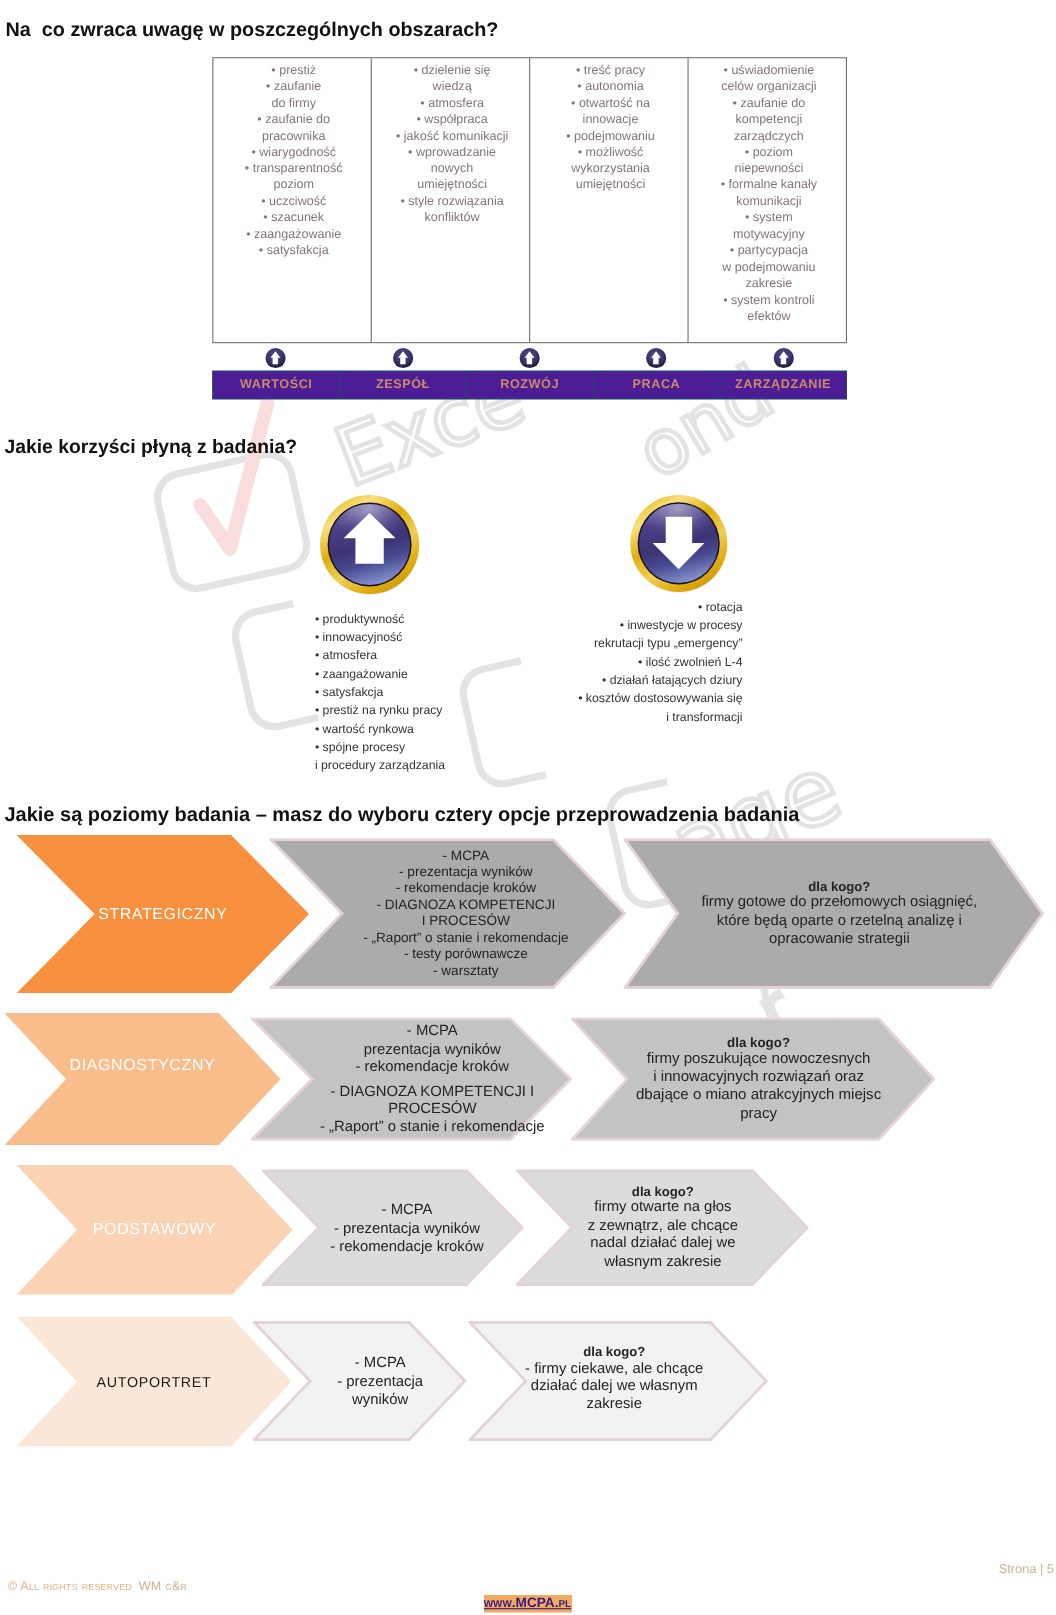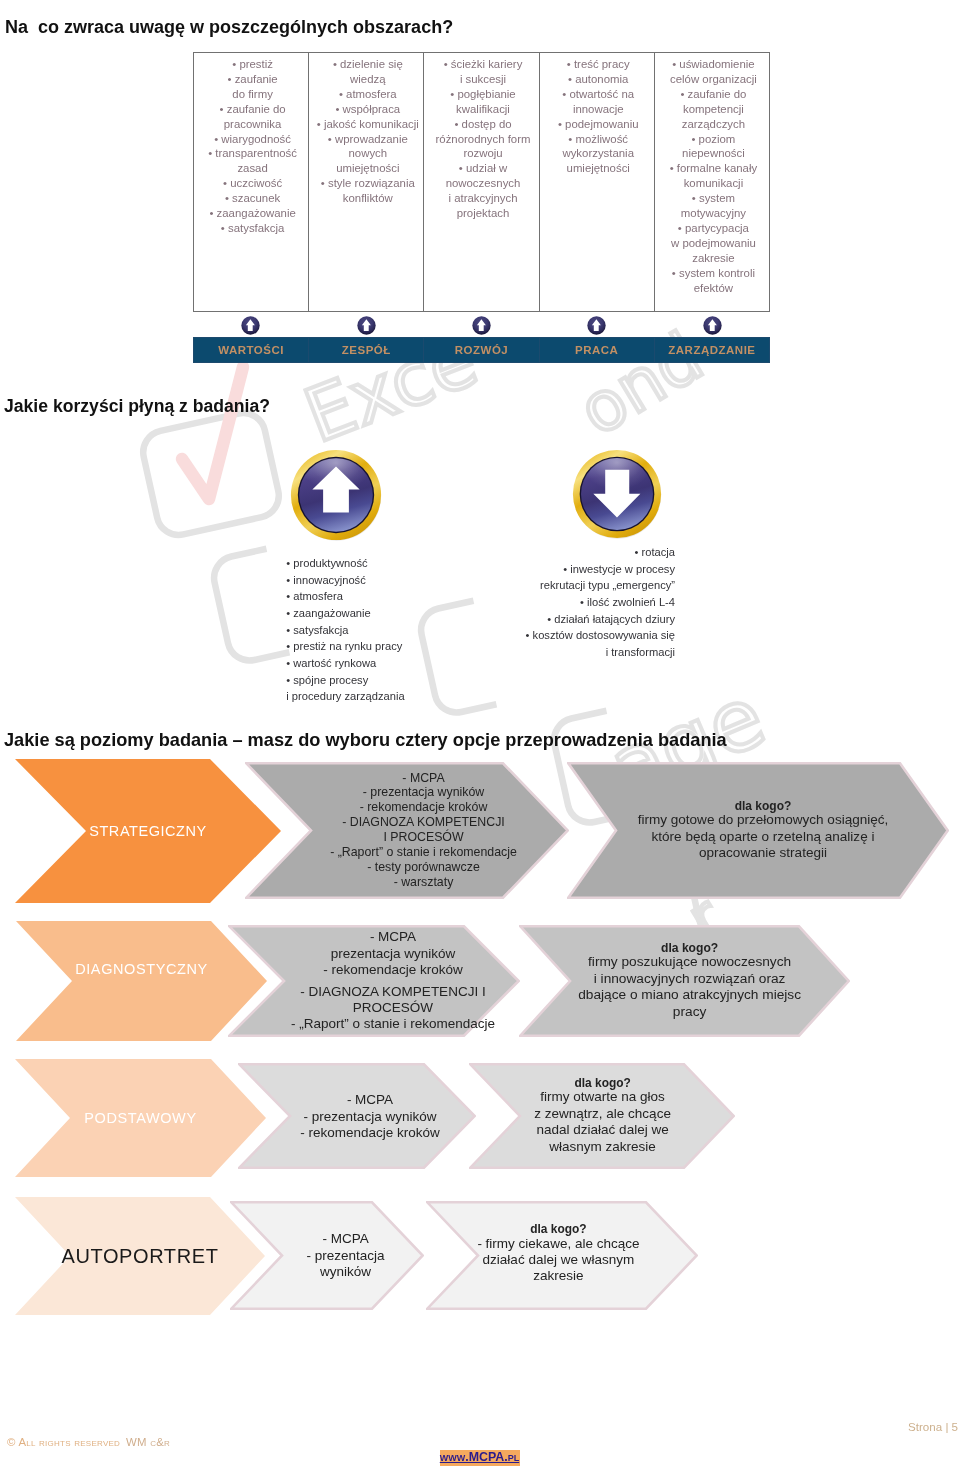--- a/index.html
+++ b/index.html
@@ -19,21 +19,21 @@
   #areas .col{flex:1 1 0;border-right:1.1px solid #717171;box-sizing:border-box;
               padding:4px 2px 0 5px;}
   #areas .col:last-child{border-right:none;}
   #areas .col p{margin:0;font-size:11.4px;line-height:14.9px;color:#85737c;
                 white-space:nowrap;text-align:center;}
 
   
   #markers{position:absolute;left:193px;top:316px;width:577px;height:19px;display:flex;}
   #markers .mk{flex:1 1 0;display:flex;align-items:center;justify-content:center;}
   #bluebar{position:absolute;left:193px;top:337px;width:577px;height:26px;display:flex;
-           border:1.4px solid #1c4a6e;box-sizing:border-box;background:#0c4a6e;}
+           border:1.4px solid #1c4a6e;box-sizing:border-box;background:#4c1d95;}
   #bluebar .cell{flex:1 1 0;border-right:1.4px solid #1c4a6e;box-sizing:border-box;
                  display:flex;align-items:center;justify-content:center;
                  font-size:11.5px;font-weight:bold;color:#dc9a63;letter-spacing:0.5px;opacity:0.88;}
   #bluebar .cell:last-child{border-right:none;}
 
   
   .benefit-list{position:absolute;font-size:11.15px;line-height:16.65px;color:#333338;}
   #ben-up{left:286.3px;top:555px;text-align:left;}
   #ben-down{left:500px;top:544px;width:175px;text-align:right;}
 
@@ -86,50 +86,37 @@
 
 <div id="areas">
   <div class="col">
     <p>• prestiż</p>
     <p>• zaufanie</p>
     <p>do firmy</p>
     <p>• zaufanie do</p>
     <p>pracownika</p>
     <p>• wiarygodność</p>
     <p>• transparentność</p>
-    <p>zasad</p>
+    <p>poziom</p>
     <p>• uczciwość</p>
     <p>• szacunek</p>
     <p>• zaangażowanie</p>
     <p>• satysfakcja</p>
   </div>
   <div class="col">
     <p>• dzielenie się</p>
     <p>wiedzą</p>
     <p>• atmosfera</p>
     <p>• współpraca</p>
     <p>• jakość komunikacji</p>
     <p>• wprowadzanie</p>
     <p>nowych</p>
     <p>umiejętności</p>
     <p>• style rozwiązania</p>
     <p>konfliktów</p>
-  </div>
-  <div class="col">
-    <p>• ścieżki kariery</p>
-    <p>i sukcesji</p>
-    <p>• pogłębianie</p>
-    <p>kwalifikacji</p>
-    <p>• dostęp do</p>
-    <p>różnorodnych form</p>
-    <p>rozwoju</p>
-    <p>• udział w</p>
-    <p>nowoczesnych</p>
-    <p>i atrakcyjnych</p>
-    <p>projektach</p>
   </div>
   <div class="col">
     <p>• treść pracy</p>
     <p>• autonomia</p>
     <p>• otwartość na</p>
     <p>innowacje</p>
     <p>• podejmowaniu</p>
     <p>• możliwość</p>
     <p>wykorzystania</p>
     <p>umiejętności</p>
@@ -345,21 +332,21 @@
     <svg style="position:absolute;left:0;top:0" width="382" height="137" viewBox="0 0 382 137">
       <polygon points="1.3,1.3 333,1.3 380.7,68.5 333,135.7 1.3,135.7 49,68.5" fill="#ABABAB" stroke="#e4d2d8" stroke-width="2.6"></polygon>
     </svg>
     <div class="txt" style="left:-4.0px;top:-13.5px;width:400px;height:160px;font-size:13.55px;line-height:16.4px">
       <div class="t">dla kogo?</div>
       <div>firmy gotowe do przełomowych osiągnięć,</div>
       <div>które będą oparte o rzetelną analizę i</div>
       <div>opracowanie strategii</div>
     </div>
   </div>
-<div class="chev" style="left:16px;top:921px;width:251px;height:96px">
+<div class="chev" style="left:4px;top:921px;width:251px;height:96px">
     <svg style="position:absolute;left:0;top:0" width="251" height="120" viewBox="0 0 251 120">
       <polygon points="0,0 195,0 251,60.0 195,120 0,120 56,60.0" fill="#F9BD8C"></polygon>
     </svg>
     <div class="lbl" style="color:#ffffff;font-size:14.5px;letter-spacing:0.6px">DIAGNOSTYCZNY</div>
   </div>
 <div class="chev" style="left:228px;top:925px;width:292px;height:112px">
     <svg style="position:absolute;left:0;top:0" width="292" height="112" viewBox="0 0 292 112">
       <polygon points="1.3,1.3 236,1.3 290.7,56.0 236,110.7 1.3,110.7 56,56.0" fill="#C3C3C3" stroke="#e4d2d8" stroke-width="2.6"></polygon>
     </svg>
     <div class="txt" style="left:-35.0px;top:-24.0px;width:400px;height:160px;font-size:13.5px;line-height:16.4px">
@@ -409,21 +396,21 @@
       <div>firmy otwarte na głos</div>
       <div>z zewnątrz, ale chcące</div>
       <div>nadal działać dalej we</div>
       <div>własnym zakresie</div>
     </div>
   </div>
 <div class="chev" style="left:15px;top:1197px;width:250px;height:118px">
     <svg style="position:absolute;left:0;top:0" width="250" height="118" viewBox="0 0 250 118">
       <polygon points="0,0 195,0 250,59.0 195,118 0,118 55,59.0" fill="#FBE7D7"></polygon>
     </svg>
-    <div class="lbl" style="color:#1a1a1a;font-size:20px;letter-spacing:0.6px">AUTOPORTRET</div>
+    <div class="lbl" style="color:#1a1a1a;font-size:13px;letter-spacing:0.6px">AUTOPORTRET</div>
   </div>
 <div class="chev" style="left:230px;top:1201px;width:194px;height:109px">
     <svg style="position:absolute;left:0;top:0" width="194" height="109" viewBox="0 0 194 109">
       <polygon points="1.3,1.3 142,1.3 192.7,54.5 142,107.7 1.3,107.7 52,54.5" fill="#F2F2F2" stroke="#e4d2d8" stroke-width="2.6"></polygon>
     </svg>
     <div class="txt" style="left:-84.4px;top:-25.0px;width:400px;height:160px;font-size:13.5px;line-height:16.4px">
       <div>- MCPA</div>
       <div>- prezentacja</div>
       <div>wynikόw</div>
     </div>

